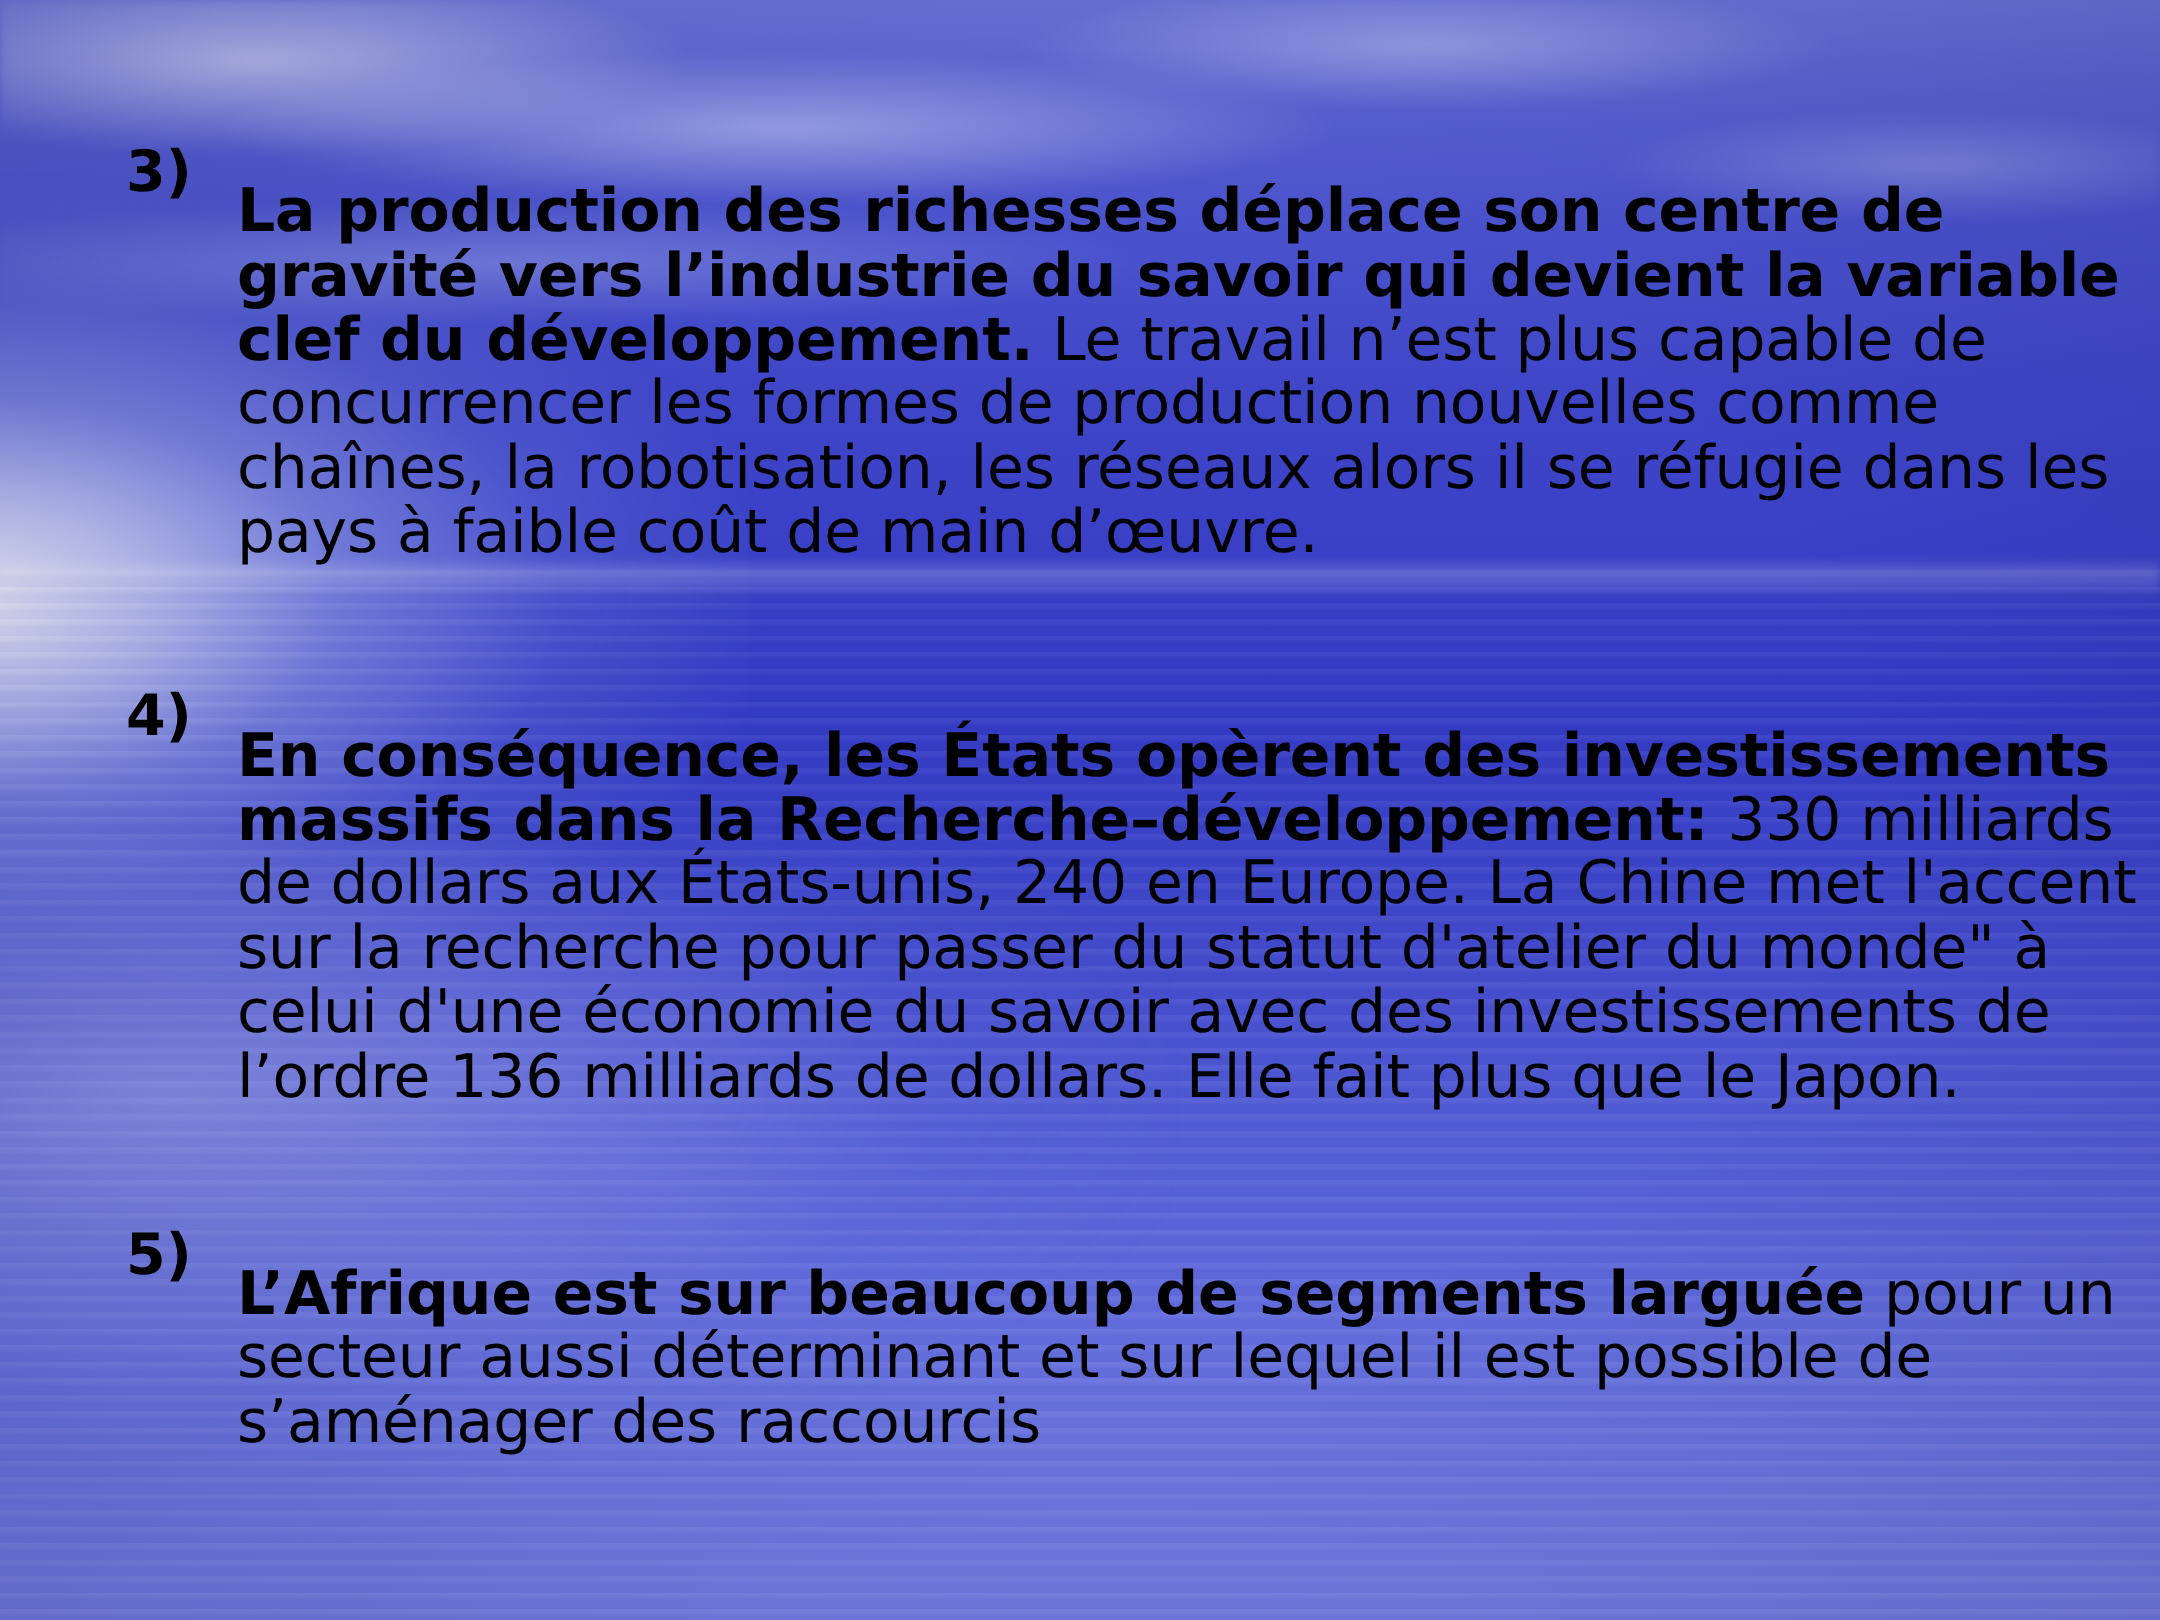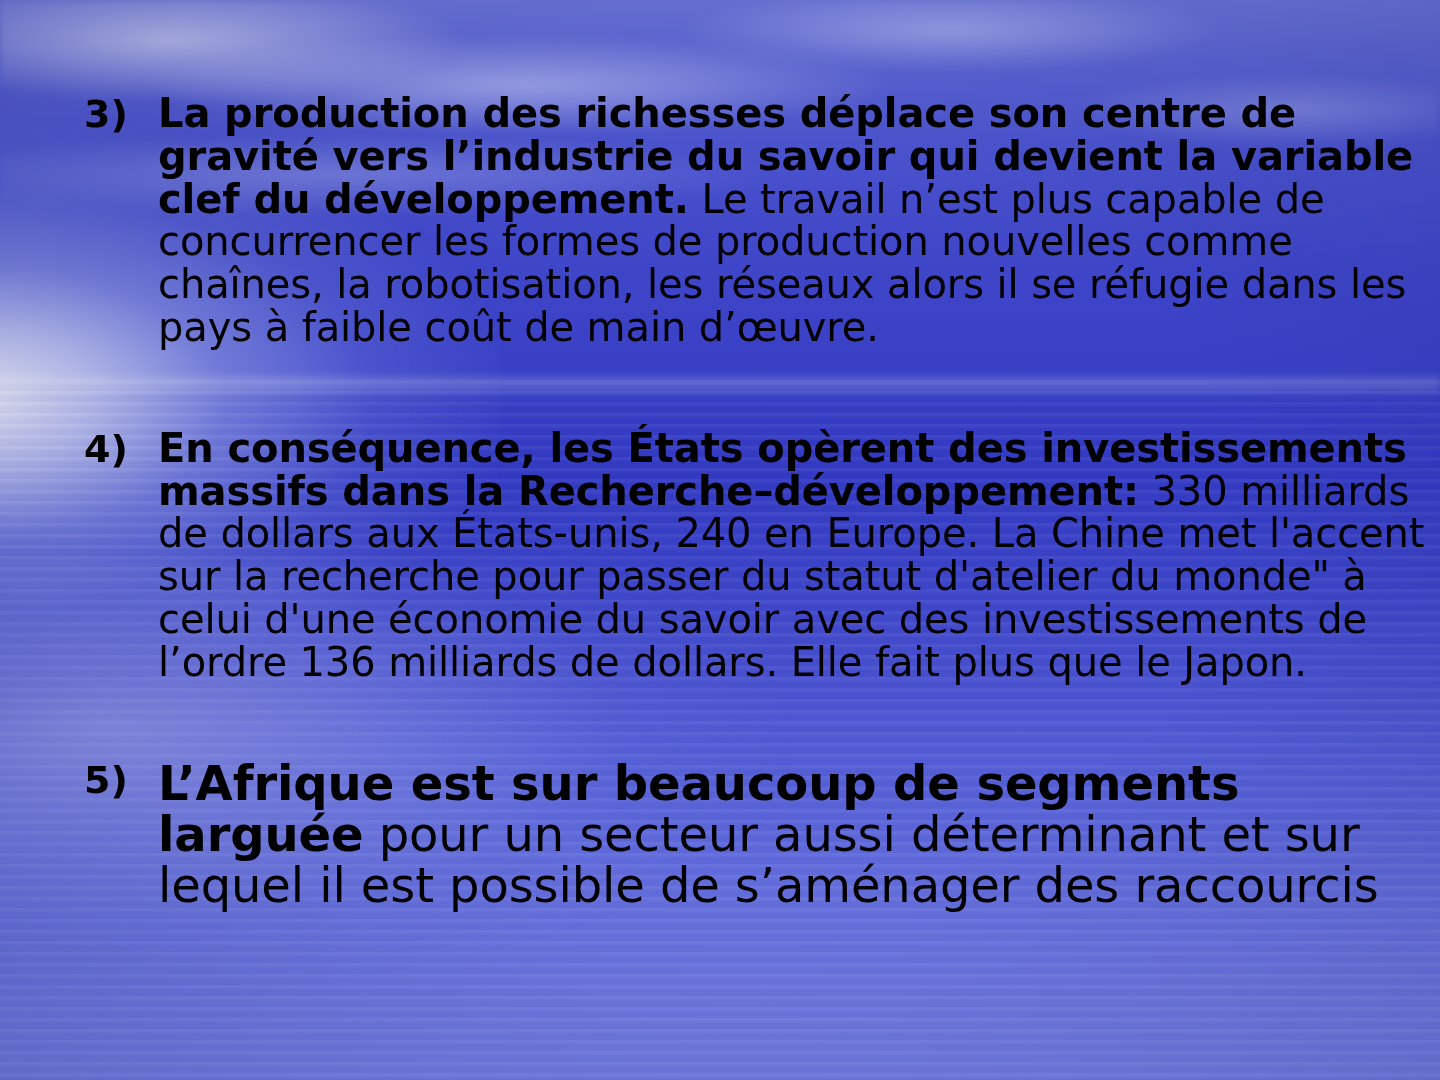--- a/index.html
+++ b/index.html
@@ -127,34 +127,35 @@
   .marker {
     flex: 0 0 auto;
     width: 74px;
     font-weight: bold;
     font-size: 38px;
     padding-top: 2px;
     letter-spacing: 0px;
   }
   .para {
     flex: 1 1 auto;
+    margin-top: 28px;
   }
   .para .lead {
     font-weight: bold;
   }
   .para .rest {
     font-weight: normal;
   }
 
   #item-3 { margin-top: 0px; }
   #item-4 { margin-top: 78px; }
   #item-5 { margin-top: 74px; }
 
   #item-3 .para, #item-4 .para { font-size: 40px; line-height: 1.07; }
-  #item-5 .para { font-size: 48px; line-height: 1.07; }
+  #item-5 .para { font-size: 40px; line-height: 1.07; }
 
   .para .rest, .para .lead { letter-spacing: -0.1px; }
 </style>
 </head>
 <body>
 
 <div class="slide">
 
   <div class="bg-base"></div>
   <div class="bg-clouds-top"></div>

